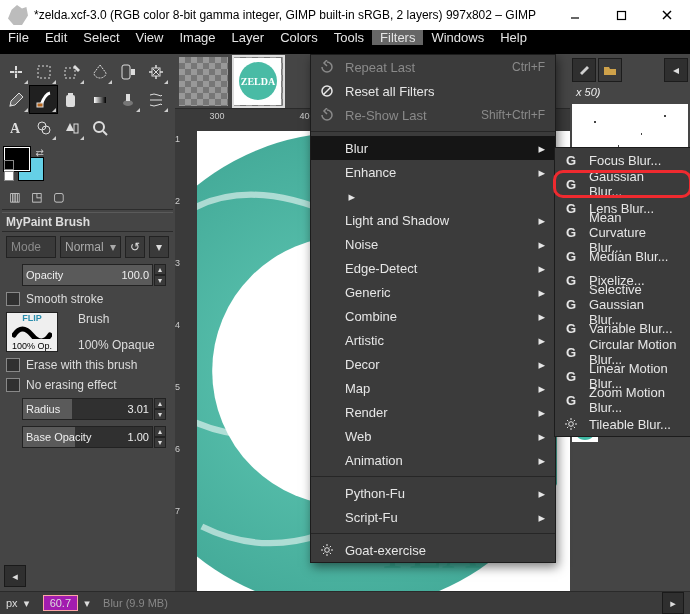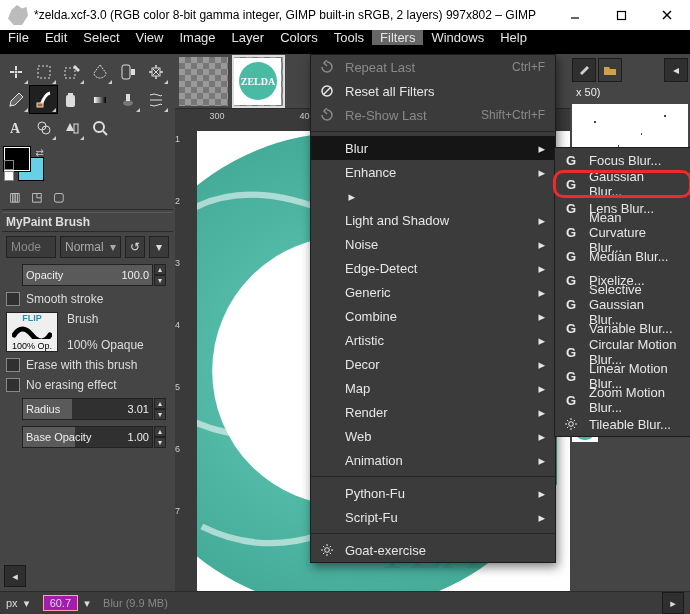--- a/index.html
+++ b/index.html
@@ -48,21 +48,21 @@
 .slider{margin:2px 20px}
 .slider-track{height:20px;background:#303030;border:1px solid #222;display:flex;align-items:center;justify-content:space-between;padding:0 3px;position:relative}
 .slider-fill{position:absolute;inset:0;background:#5a5a5a}
 .slider .lbl{position:relative;z-index:1;font-size:11px;color:#eee}
 .slider .val{position:relative;z-index:1;font-size:11px;color:#eee}
 .slider-stepper{width:12px;position:absolute;right:-14px;top:-1px;bottom:-1px;display:flex;flex-direction:column}
 .slider-stepper span{flex:1;background:#3a3a3a;border:1px solid #222;display:flex;align-items:center;justify-content:center;font-size:8px;line-height:1}
 .check{display:flex;align-items:flex-end;gap:6px;padding:2px 4px;font-size:12px;color:#ddd}
 .check .box{width:12px;height:12px;border:1px solid #888;background:#303030}
 
-.brushrow{display:flex;align-items:flex-end;gap:9px;padding:2px 4px}
+.brushrow{display:flex;align-items:flex-end;gap:20px;padding:2px 4px}
 .brush-prev{width:52px;height:40px;background:#efefef;border:1px solid #222;display:flex;flex-direction:column;align-items:center;justify-content:space-between;box-sizing:border-box;color:#000;font-size:9px}
 .brush-prev .flip{font-weight:bold;color:#2b8ead}
 .brush-squig{width:40px;height:14px;display:block}
 .brush-label{font-size:12px;color:#ddd}
 
 .thumbs{height:54px;background:#454545;display:flex;align-items:center;gap:6px;padding:0 4px;border-bottom:1px solid #2a2a2a}
 .thumb{width:49px;height:49px;background:repeating-conic-gradient(#777 0 25%,#999 0 50%) 0 0/12px 12px;display:flex;align-items:center;justify-content:flex-start}
 .thumb.active{outline:2px solid #ddd}
 .thumb .prev{width:47px;height:47px;background:#fff}
 .canvas-wrap{flex:1;display:flex;min-height:0}
@@ -90,21 +90,21 @@
 .msep{height:1px;background:#262626;margin:4px 0}
 
 .sub-panel{position:absolute;left:554px;top:147px;width:135px;background:#3b3b3b;border:1px solid #1c1c1c;z-index:21}
 .sub-panel .mrow{height:24px;padding:0 10px 0 8px;font-size:13px}
 .sub-panel .mrow.hl{position:relative}
 .red-ring{position:absolute;inset:-2px;border:3px solid #ef2a2f;border-radius:10px;pointer-events:none}
 
 .rdock-inner{padding:4px 2px;display:flex;flex-direction:column;gap:4px}
 .rtabs{display:flex;gap:2px}
 .rtab{width:22px;height:22px;background:#2f2f2f;border:1px solid #1c1c1c;display:flex;align-items:center;justify-content:center}
-.dim{font-size:11px;color:#eee;padding-left:4px}
+.dim{font-size:11px;color:#eee;font-style:italic;padding-left:4px}
 .r-preview{width:116px;height:60px;background:#fff;margin-top:2px;background-image:radial-gradient(circle at 20% 30%,#444 0 1px,transparent 1px),radial-gradient(circle at 60% 50%,#444 0 1px,transparent 1px),radial-gradient(circle at 80% 20%,#444 0 1px,transparent 1px),radial-gradient(circle at 40% 70%,#444 0 1px,transparent 1px),radial-gradient(circle at 75% 80%,#444 0 1px,transparent 1px)}
 .layer-row{display:flex;align-items:center;gap:6px;margin-top:4px}
 .layer-thumb{width:26px;height:26px;background:#fff;display:flex;align-items:center;justify-content:center}
 .layer-thumb .miniz{width:22px;height:22px;border-radius:50%;background:#40b8a4}
 .chip{width:20px;height:20px;border:1px solid #1a1a1a;background:#2f2f2f;display:flex;align-items:center;justify-content:center;font-size:11px}
 </style>
 </head>
 <body>
 
 <div id="app">

